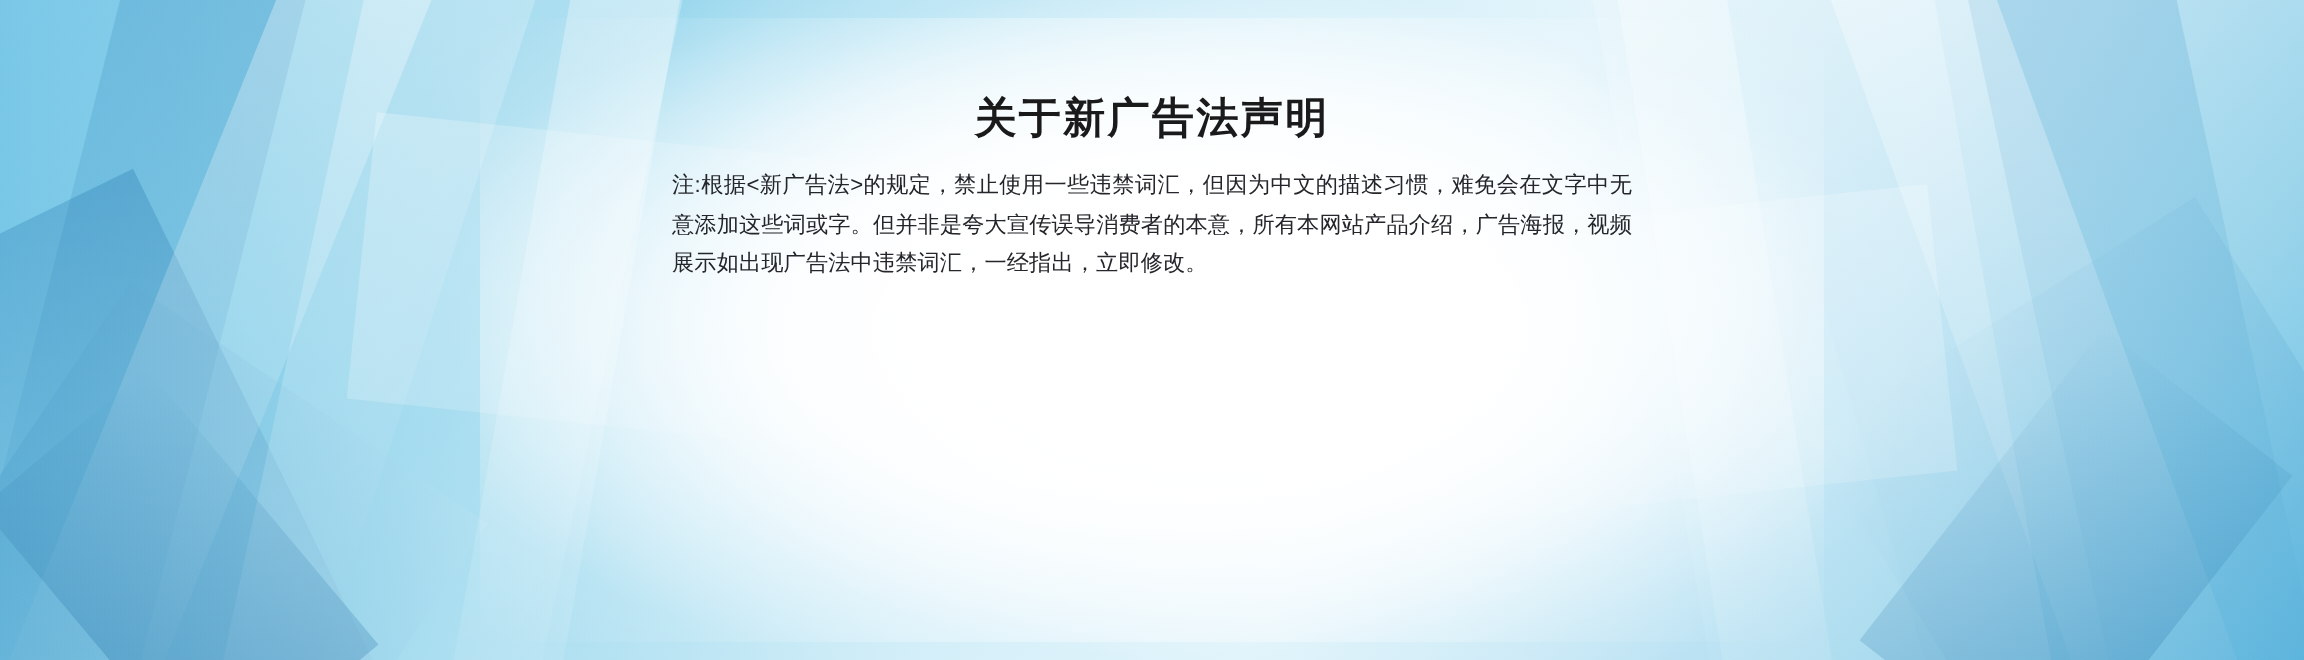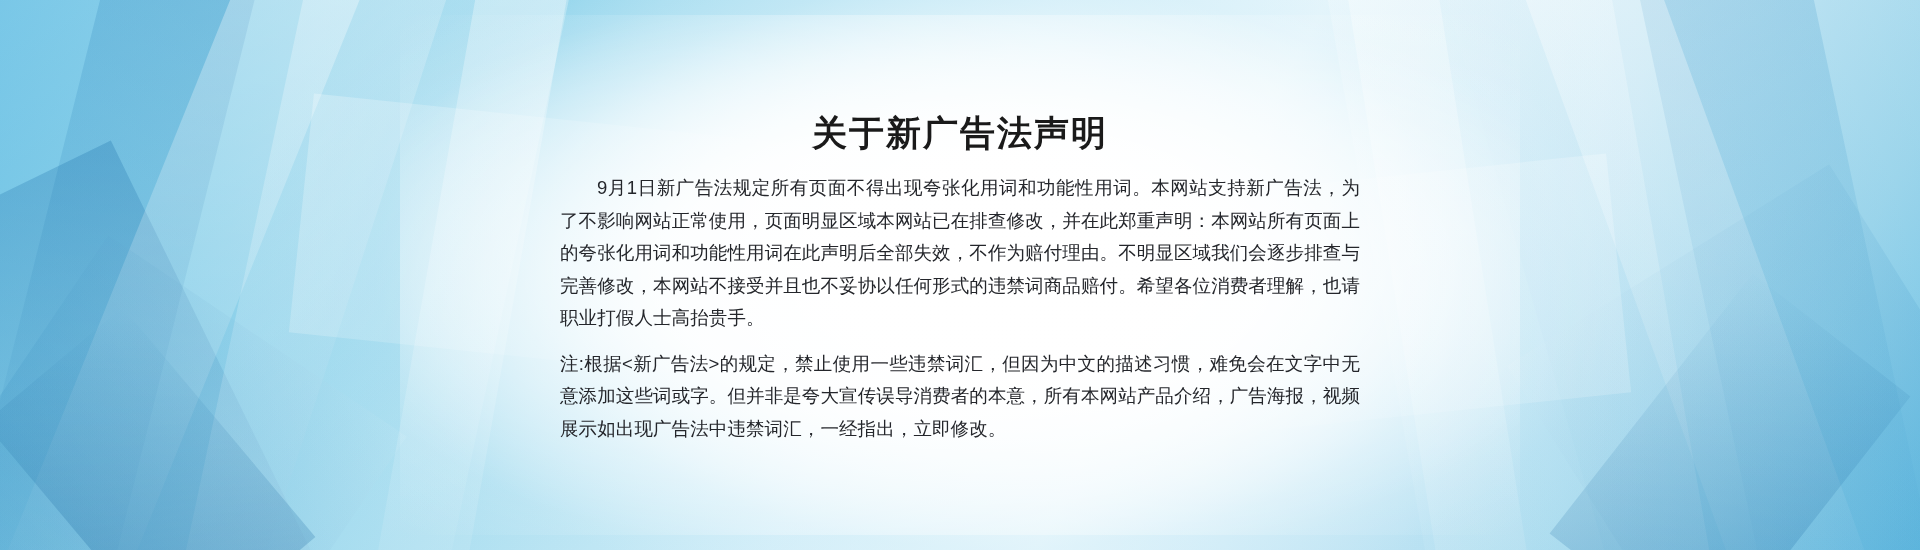--- a/index.html
+++ b/index.html
@@ -52,21 +52,21 @@
     background:radial-gradient(ellipse at center, rgba(255,255,255,0.97) 0%, rgba(255,255,255,0.90) 38%, rgba(255,255,255,0.55) 60%, rgba(255,255,255,0.12) 82%, rgba(255,255,255,0) 100%);
     pointer-events:none;
   }
 
   
   #content {
     position:absolute;
     left:50%; top:0;
     transform:translateX(-50%);
     width:800px;
-    padding-top:112px;
+    padding-top:78px;
     z-index:5;
   }
 
   #page-title {
     text-align:center;
     font-size:35px;
     font-weight:bold;
     color:#1a1a1a;
     letter-spacing:2px;
     line-height:1.2;
@@ -105,18 +105,17 @@
   <div class="shard s14"></div>
   <div class="shard s15"></div>
   <div class="shard s16"></div>
   <div class="shard s17"></div>
 
   <div class="core-glow"></div>
 
   <div id="content">
     <h1 id="page-title">关于新广告法声明</h1>
 
-    <p class="para first">9月1日新广告法规定所有页面不得出现夸张化用词和功能性用词。本网站支持新广告法，为了不影响网站正常使用，页面明显区域本网站已在排查修改，并在此郑重声明：本网站所有页面上的夸张化用词和功能性用词在此声明后全部失效，不作为赔付理由。不明显区域我们会逐步排查与完善修改，本网站不接受并且也不妥协以任何形式的违禁词商品赔付。希望各位消费者理解，也请职业打假人士高抬贵手。</p>
 
     <p class="para note">注:根据&lt;新广告法&gt;的规定，禁止使用一些违禁词汇，但因为中文的描述习惯，难免会在文字中无意添加这些词或字。但并非是夸大宣传误导消费者的本意，所有本网站产品介绍，广告海报，视频展示如出现广告法中违禁词汇，一经指出，立即修改。</p>
   </div>
 
 </div>
 
 </body></html>

